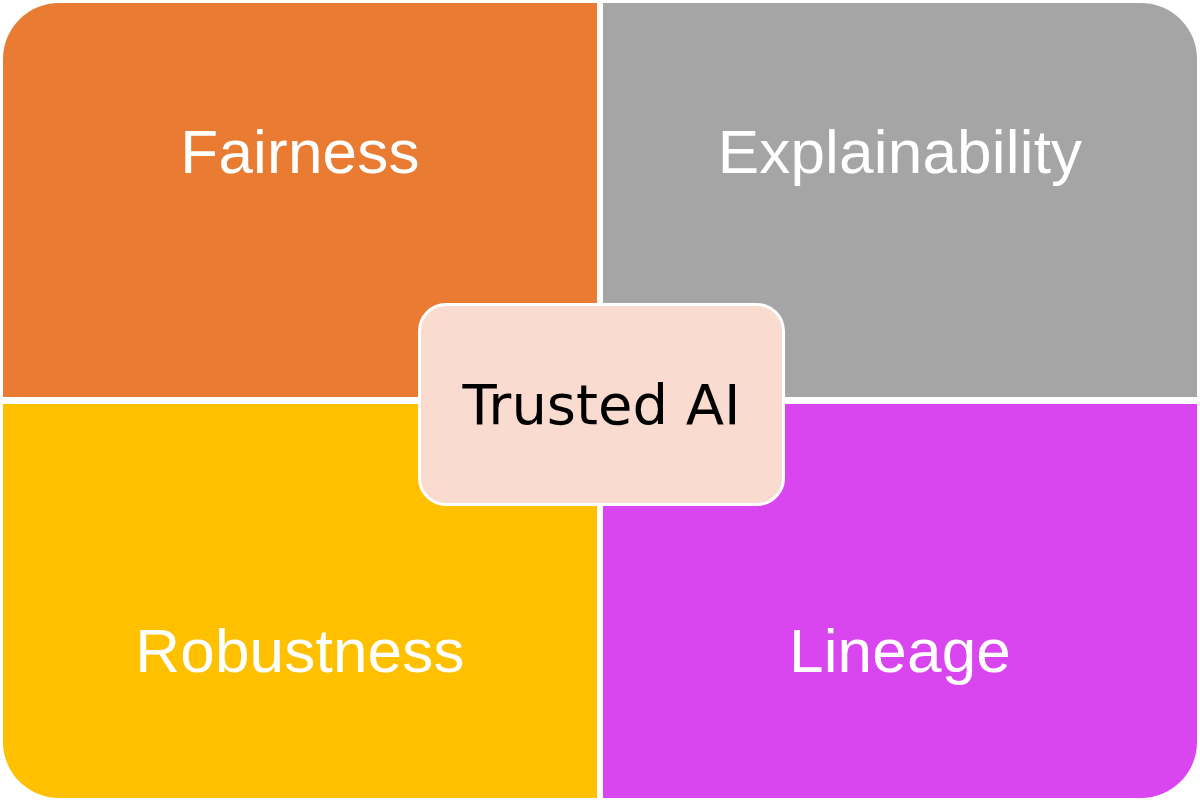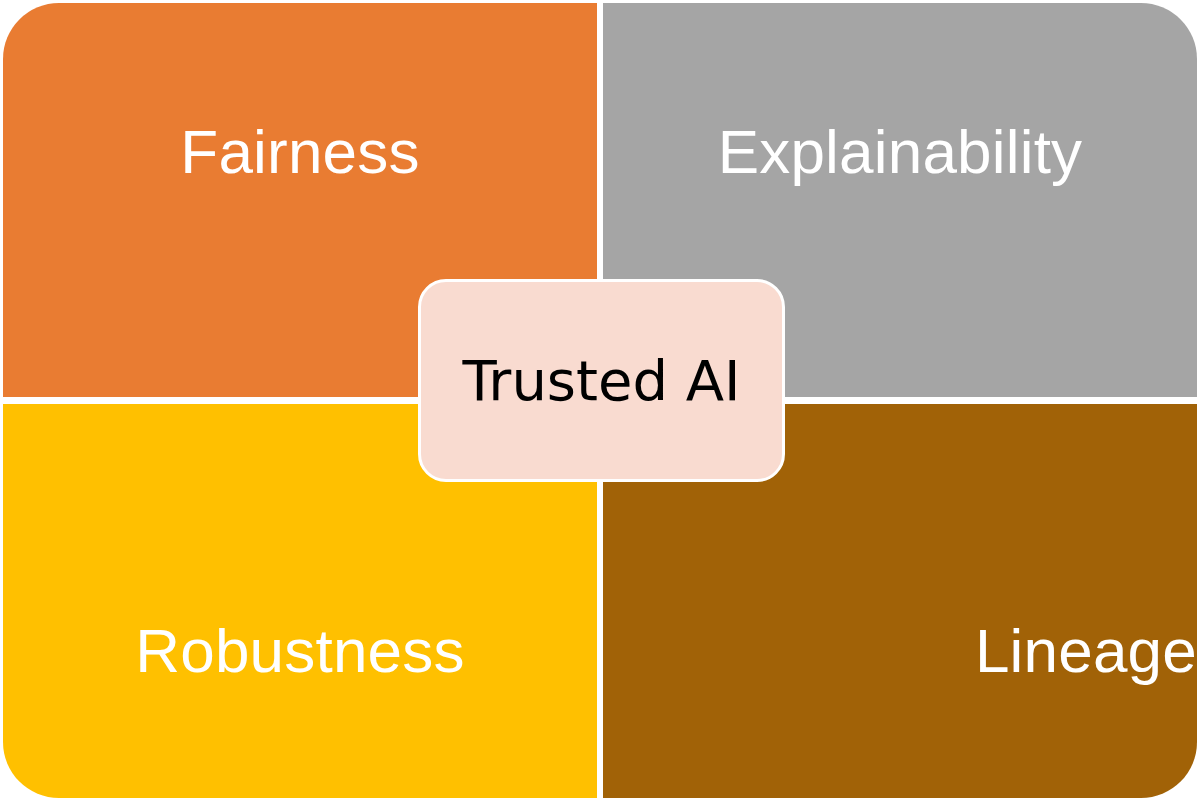--- a/index.html
+++ b/index.html
@@ -82,21 +82,21 @@
 
   .quad--tl .quad-label,
   .quad--tr .quad-label { margin-top: -96px; }
   .quad--bl .quad-label,
   .quad--br .quad-label { margin-top: 100px; }
 
   
   .hub {
     position: absolute;
     left: 418px;
-    top: 279px;
+    top: 303px;
     width: 367px;
     height: 203px;
     border-radius: 28px;
     border: 3px solid #ffffff;
     box-sizing: border-box;
     display: flex;
     align-items: center;
     justify-content: center;
   }
 
@@ -121,21 +121,21 @@
     </div>
 
     <div class="quad quad--tl" style="background-color: rgb(233, 124, 50);">
       <span class="quad-label" style="color: rgb(255, 255, 255);">Fairness</span>
     </div>
 
     <div class="quad quad--bl" style="background-color: rgb(255, 192, 0);">
       <span class="quad-label" style="color: rgb(255, 255, 255);">Robustness</span>
     </div>
 
-    <div class="quad quad--br" style="background-color: #a16207; justify-content: flex-end;">
+    <div class="quad quad--br" style="background-color: #d946ef;">
       <span class="quad-label" style="color: rgb(255, 255, 255);">Lineage</span>
     </div>
 
   </div>
 
   <div class="hub" style="background-color: rgb(249, 219, 208); border-color: rgb(255, 255, 255);">
     <span class="hub-label" style="color: rgb(0, 0, 0);">Trusted AI</span>
   </div>
 
 </div>

